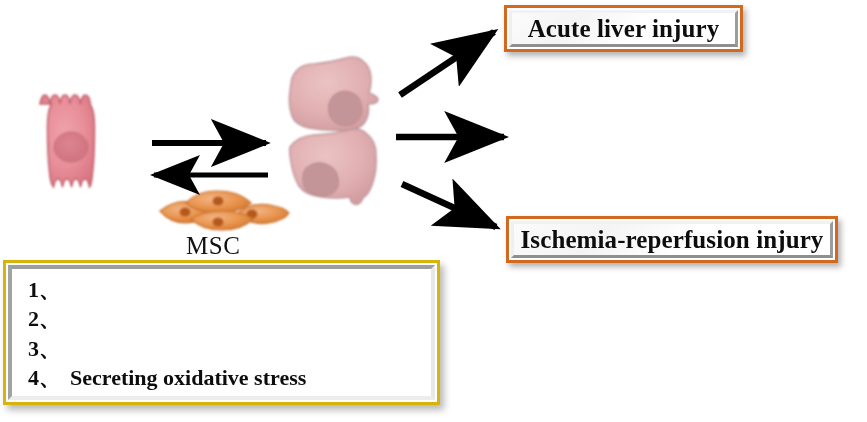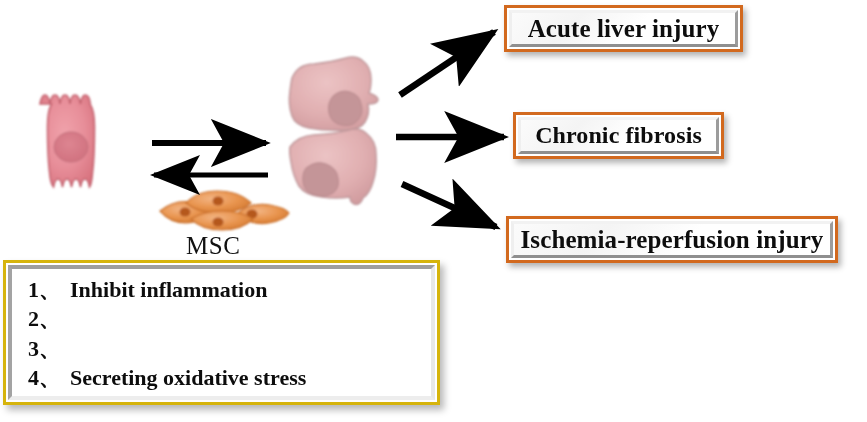--- a/index.html
+++ b/index.html
@@ -203,38 +203,32 @@
   </svg>
 
   <div id="msc-label">MSC</div>
 
   <div class="outcome-box" id="box-acute">
     <div class="outcome-inner">
       <span class="outcome-label">Acute liver injury</span>
     </div>
   </div>
 
-  <div class="outcome-box" id="box-chronic">
-    <div class="outcome-inner">
-      <span class="outcome-label">Chronic fibrosis</span>
-    </div>
-  </div>
 
   <div class="outcome-box" id="box-ischemia">
     <div class="outcome-inner">
       <span class="outcome-label">Ischemia-reperfusion injury</span>
     </div>
   </div>
 
   <div id="mechanism-box">
     <div id="mechanism-frame">
 
       <div class="mech-item">
         <span class="mech-num">1、</span>
-        <span>Inhibit inflammation</span>
       </div>
 
       <div class="mech-item">
         <span class="mech-num">2、</span>
       </div>
 
       <div class="mech-item">
         <span class="mech-num">3、</span>
       </div>
 

